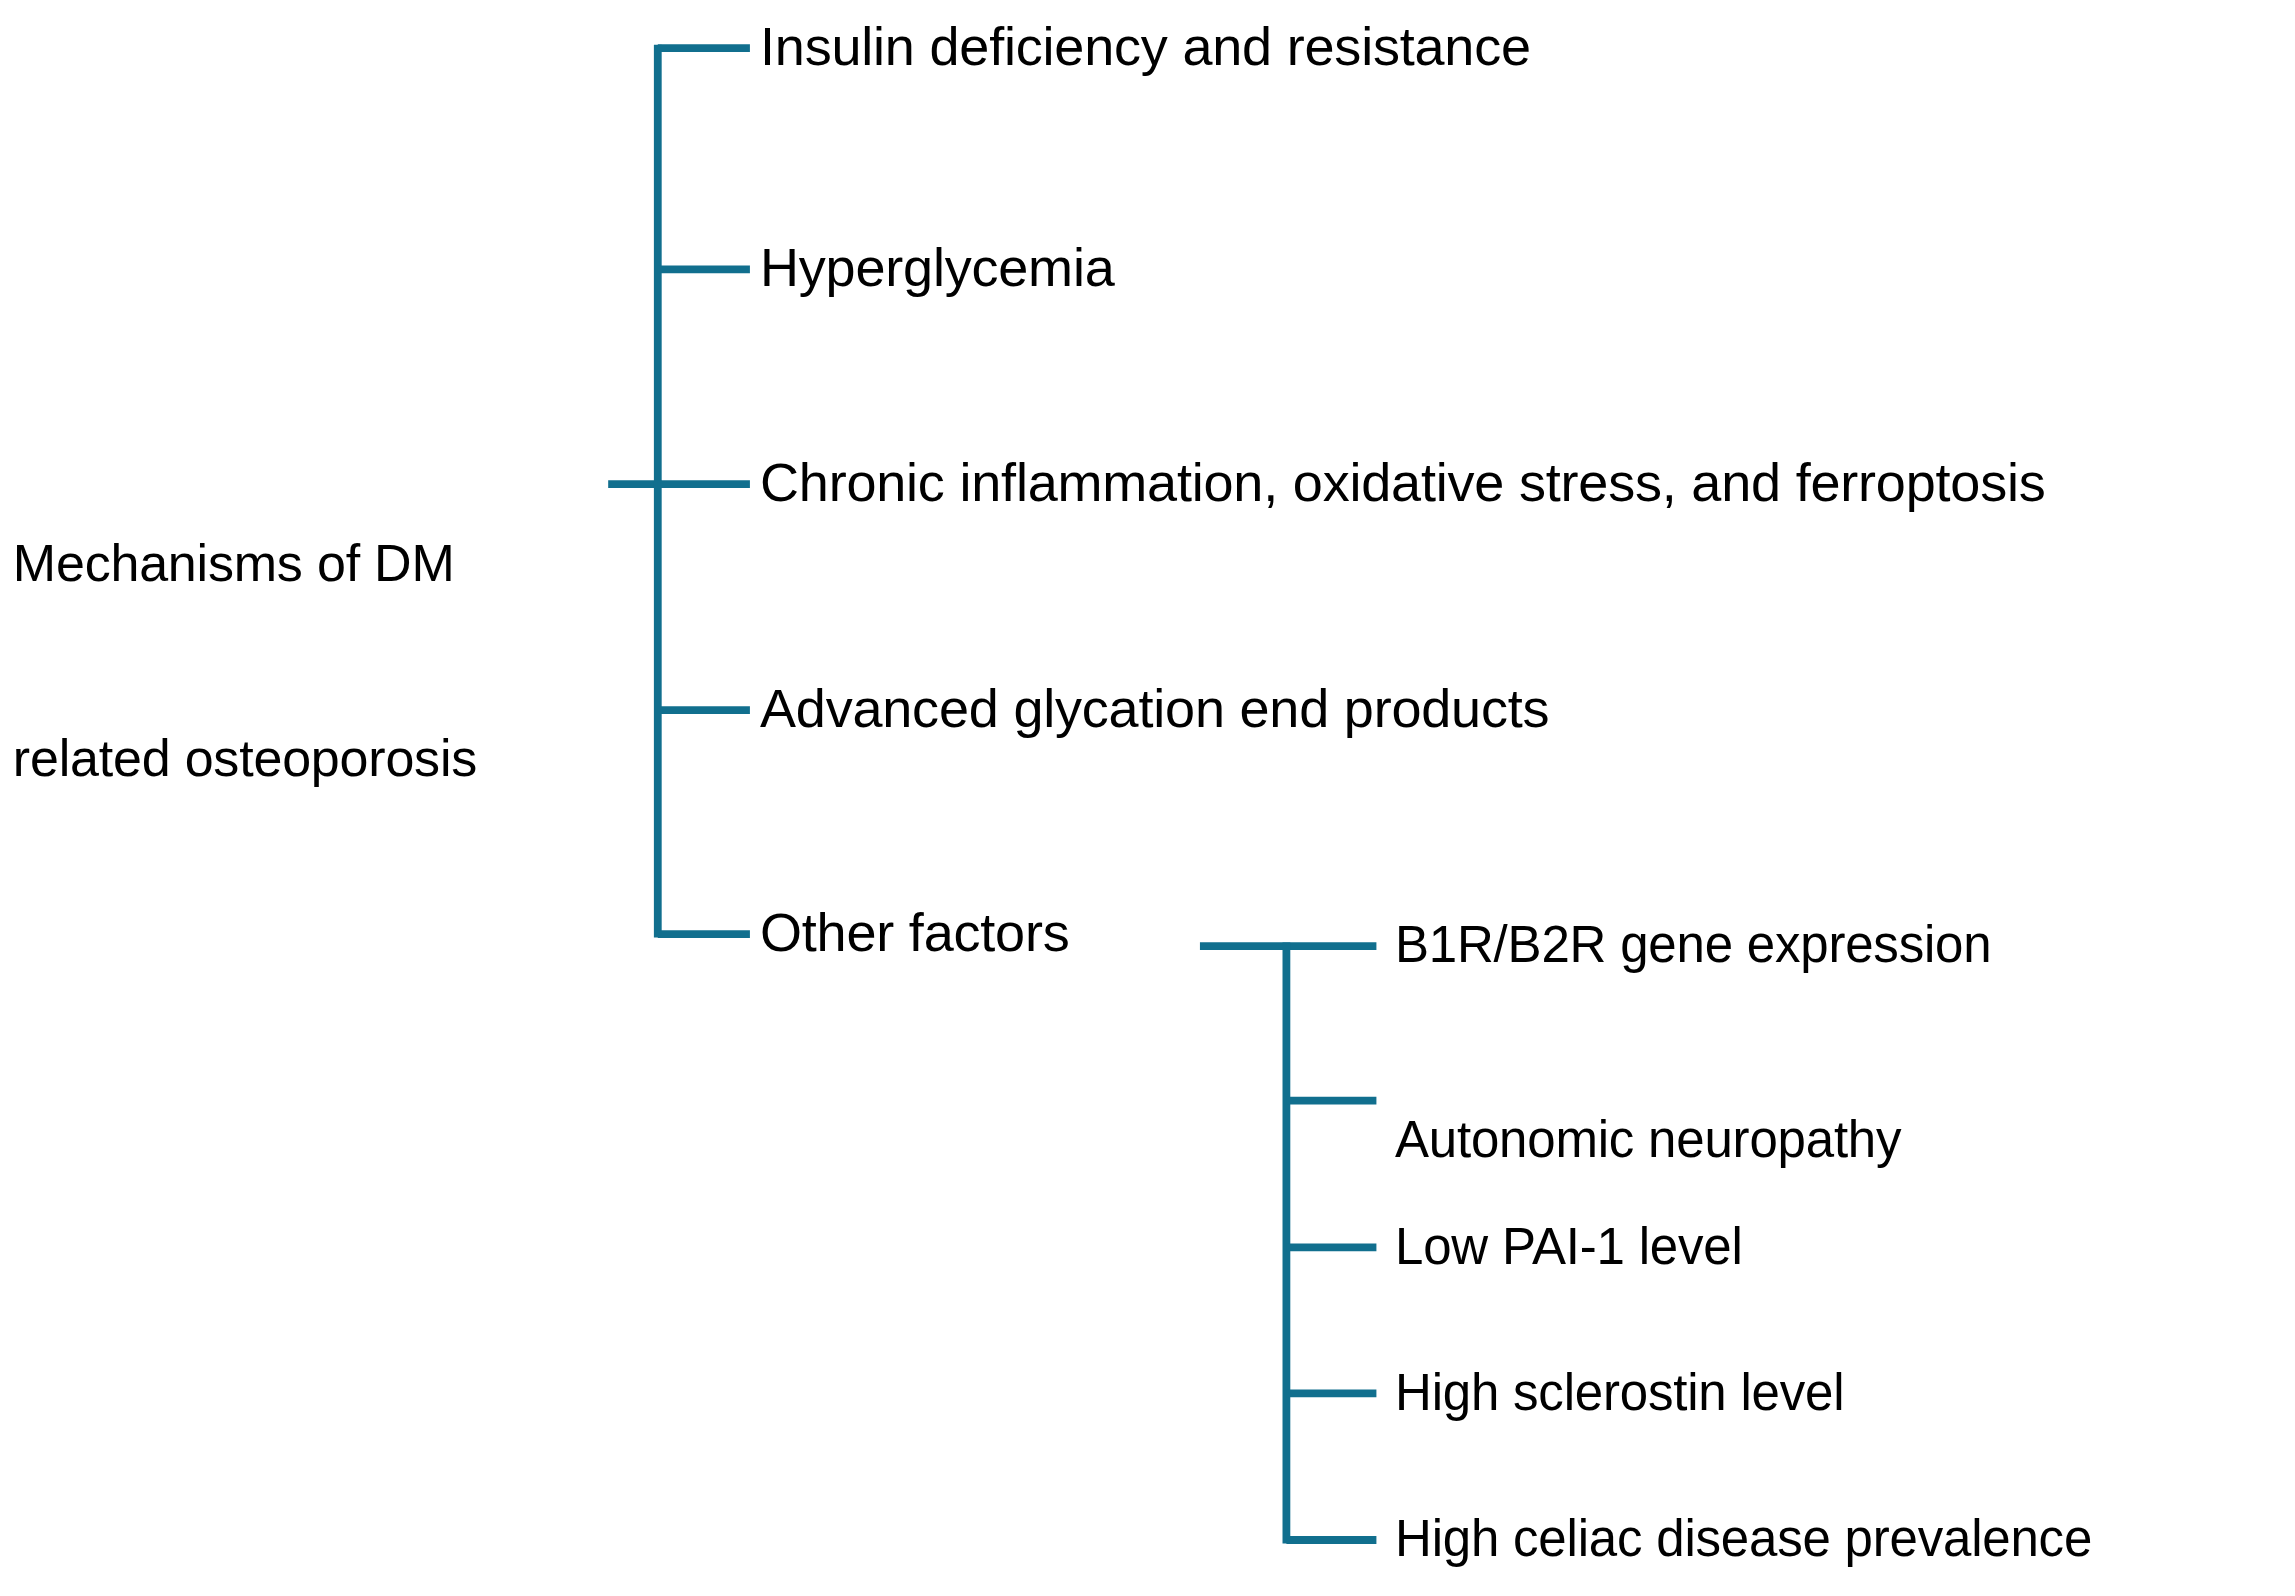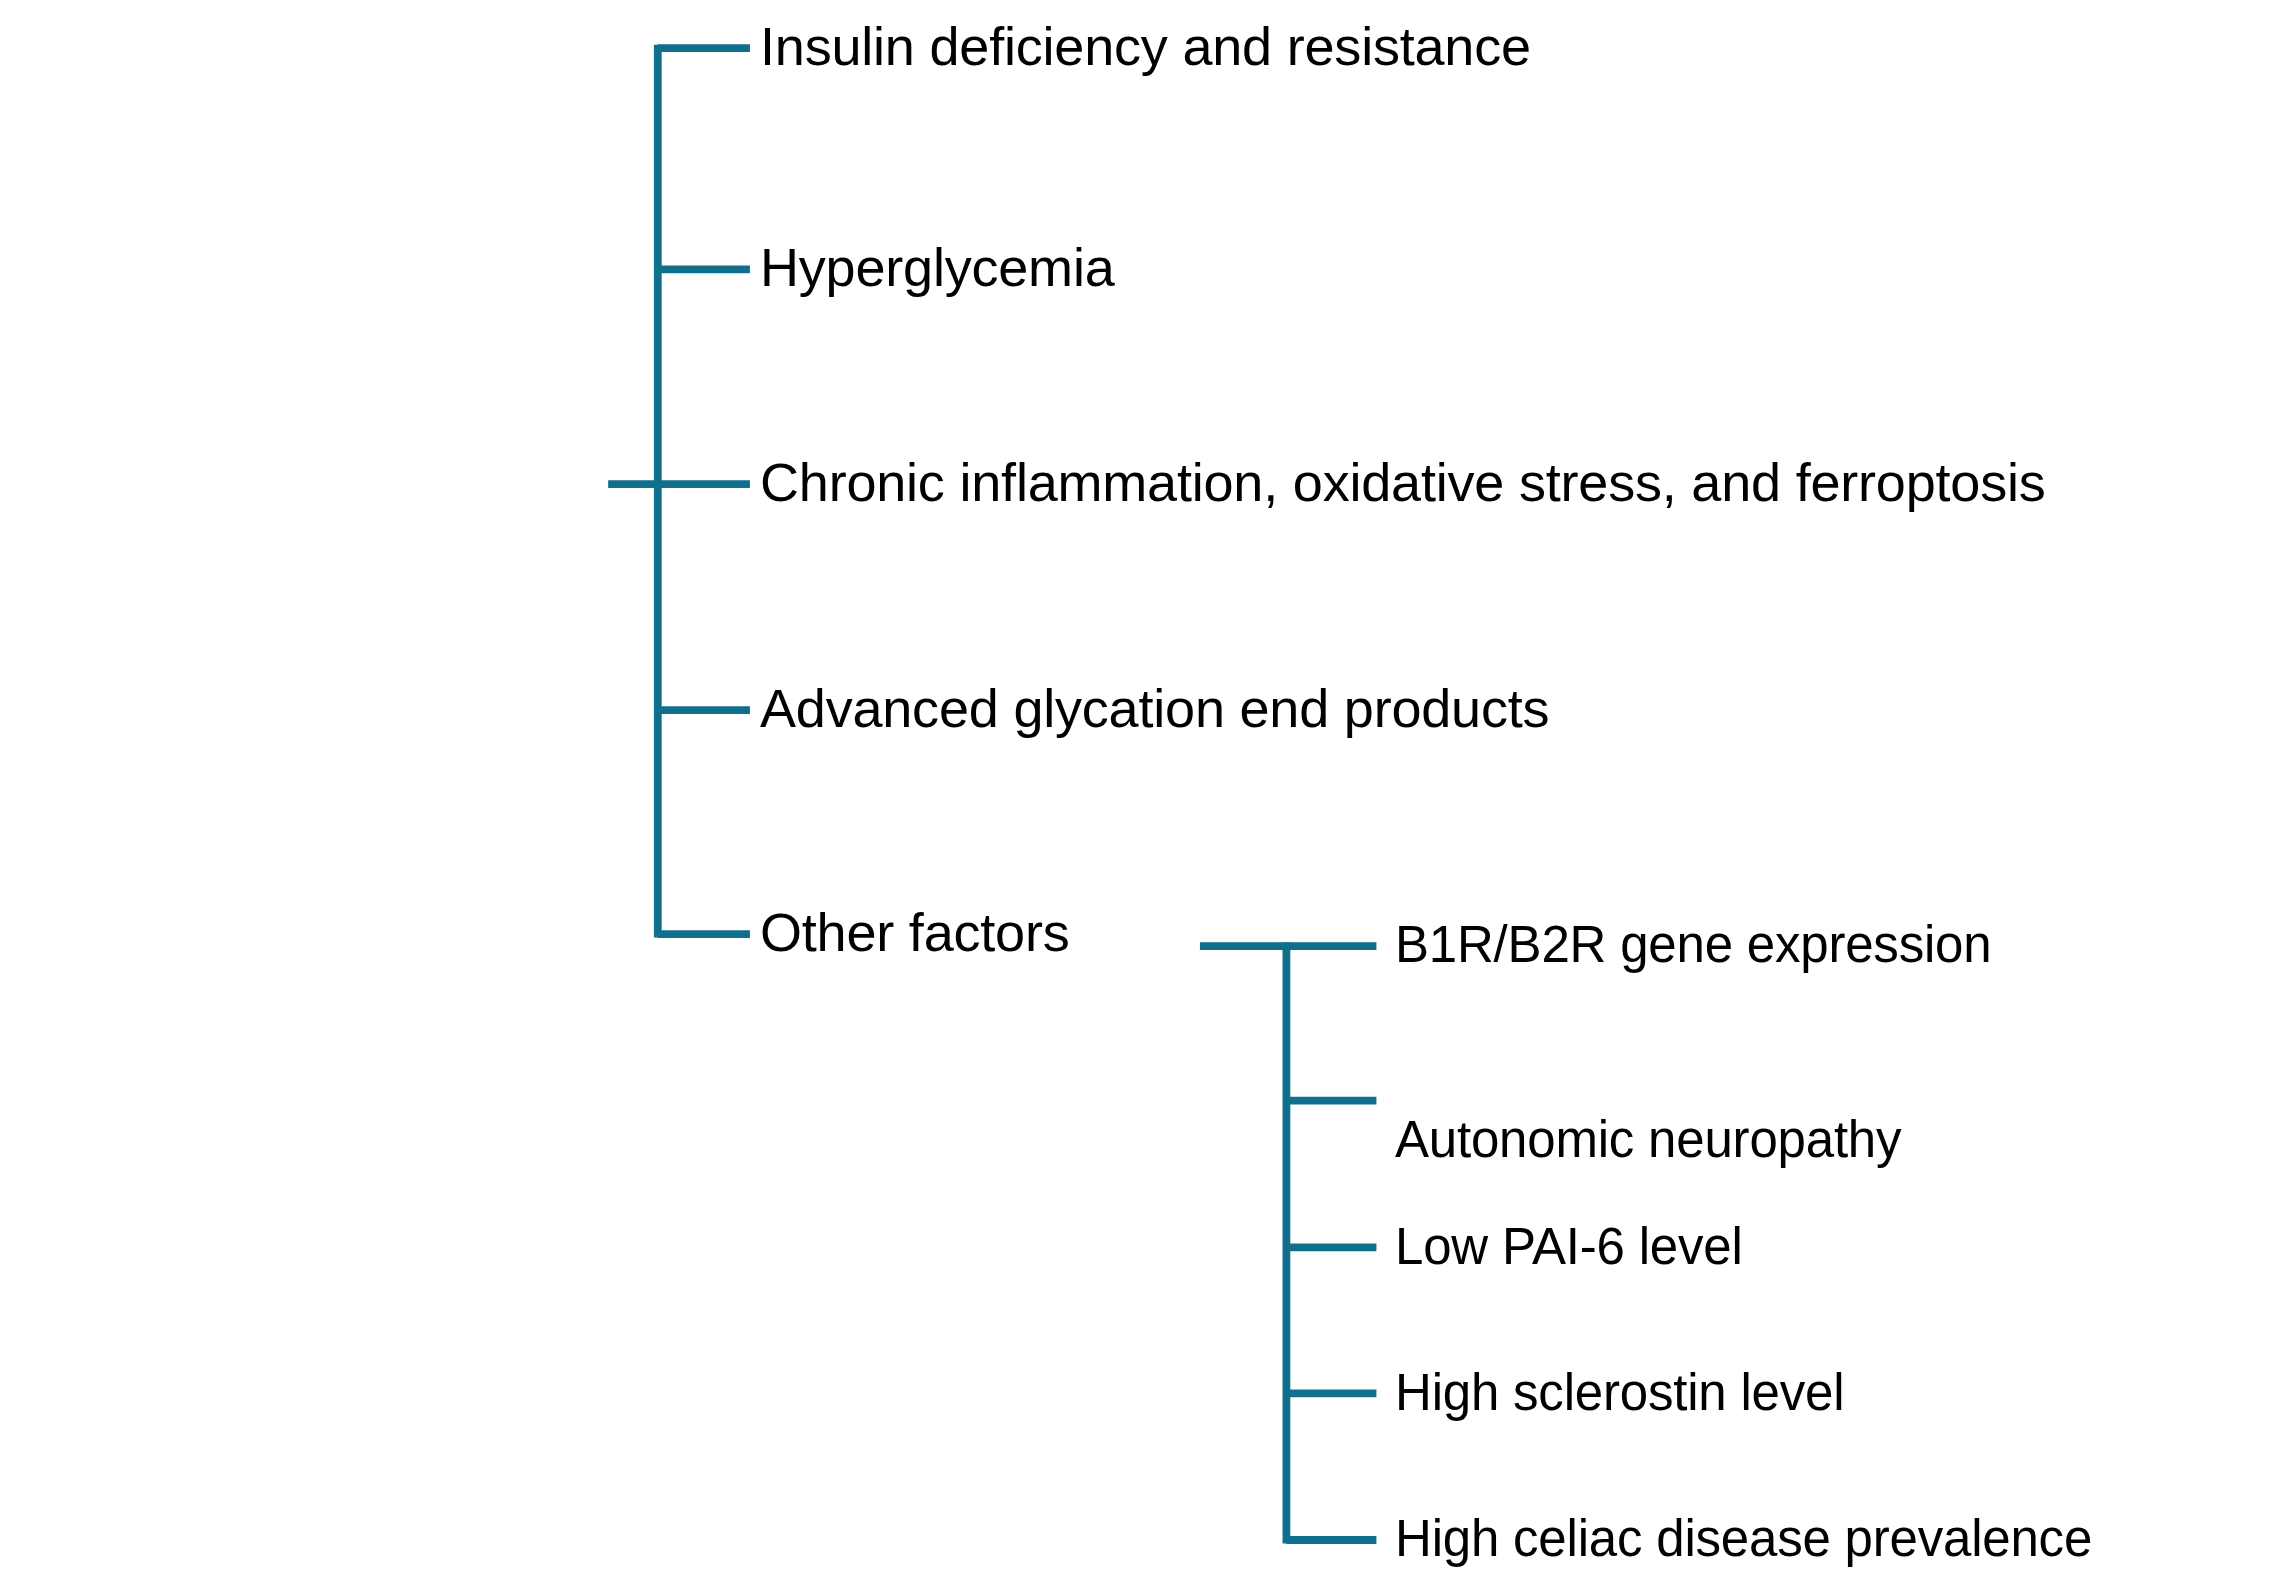--- a/index.html
+++ b/index.html
@@ -76,35 +76,39 @@
 
       <line x1="1815" y1="1330" x2="1815" y2="2178"></line>
 
       <line x1="1815" y1="1553" x2="1942" y2="1553"></line>
       <line x1="1815" y1="1760" x2="1942" y2="1760"></line>
       <line x1="1815" y1="1966" x2="1942" y2="1966"></line>
       <line x1="1815" y1="2173" x2="1942" y2="2173"></line>
     </g>
   </svg>
 
+  <div class="node-label root-label">
+    <span class="root-line">Mechanisms of DM</span>
+    <span class="root-line">related osteoporosis</span>
+  </div>
 
   <div class="node-label l1-label" style="left:760px; top:15px;">Insulin deficiency and resistance</div>
 
   <div class="node-label l1-label" style="left:760px; top:236px;">Hyperglycemia</div>
 
   <div class="node-label l1-label" style="left:760px; top:451px;">Chronic inflammation, oxidative stress, and ferroptosis</div>
 
   <div class="node-label l1-label" style="left:760px; top:901px;">Other factors</div>
 
   <div class="node-label l1-label" style="left:760px; top:677px;">Advanced glycation end products</div>
 
   <div class="node-label l2-label" style="left:1395px; top:915px;text-align:right;">B1R/B2R gene expression</div>
 
   <div class="node-label l2-label" style="left:1395px; top:1070px;margin-top:40px;">Autonomic neuropathy</div>
 
-  <div class="node-label l2-label" style="left:1395px; top:1217px;">Low PAI-6 level</div>
+  <div class="node-label l2-label" style="left:1395px; top:1217px;">Low PAI-1 level</div>
 
   <div class="node-label l2-label" style="left:1395px; top:1363px;">High sclerostin level</div>
 
   <div class="node-label l2-label" style="left:1395px; top:1509px;">High celiac disease prevalence</div>
 
 </div>
 
 
 </body></html>

